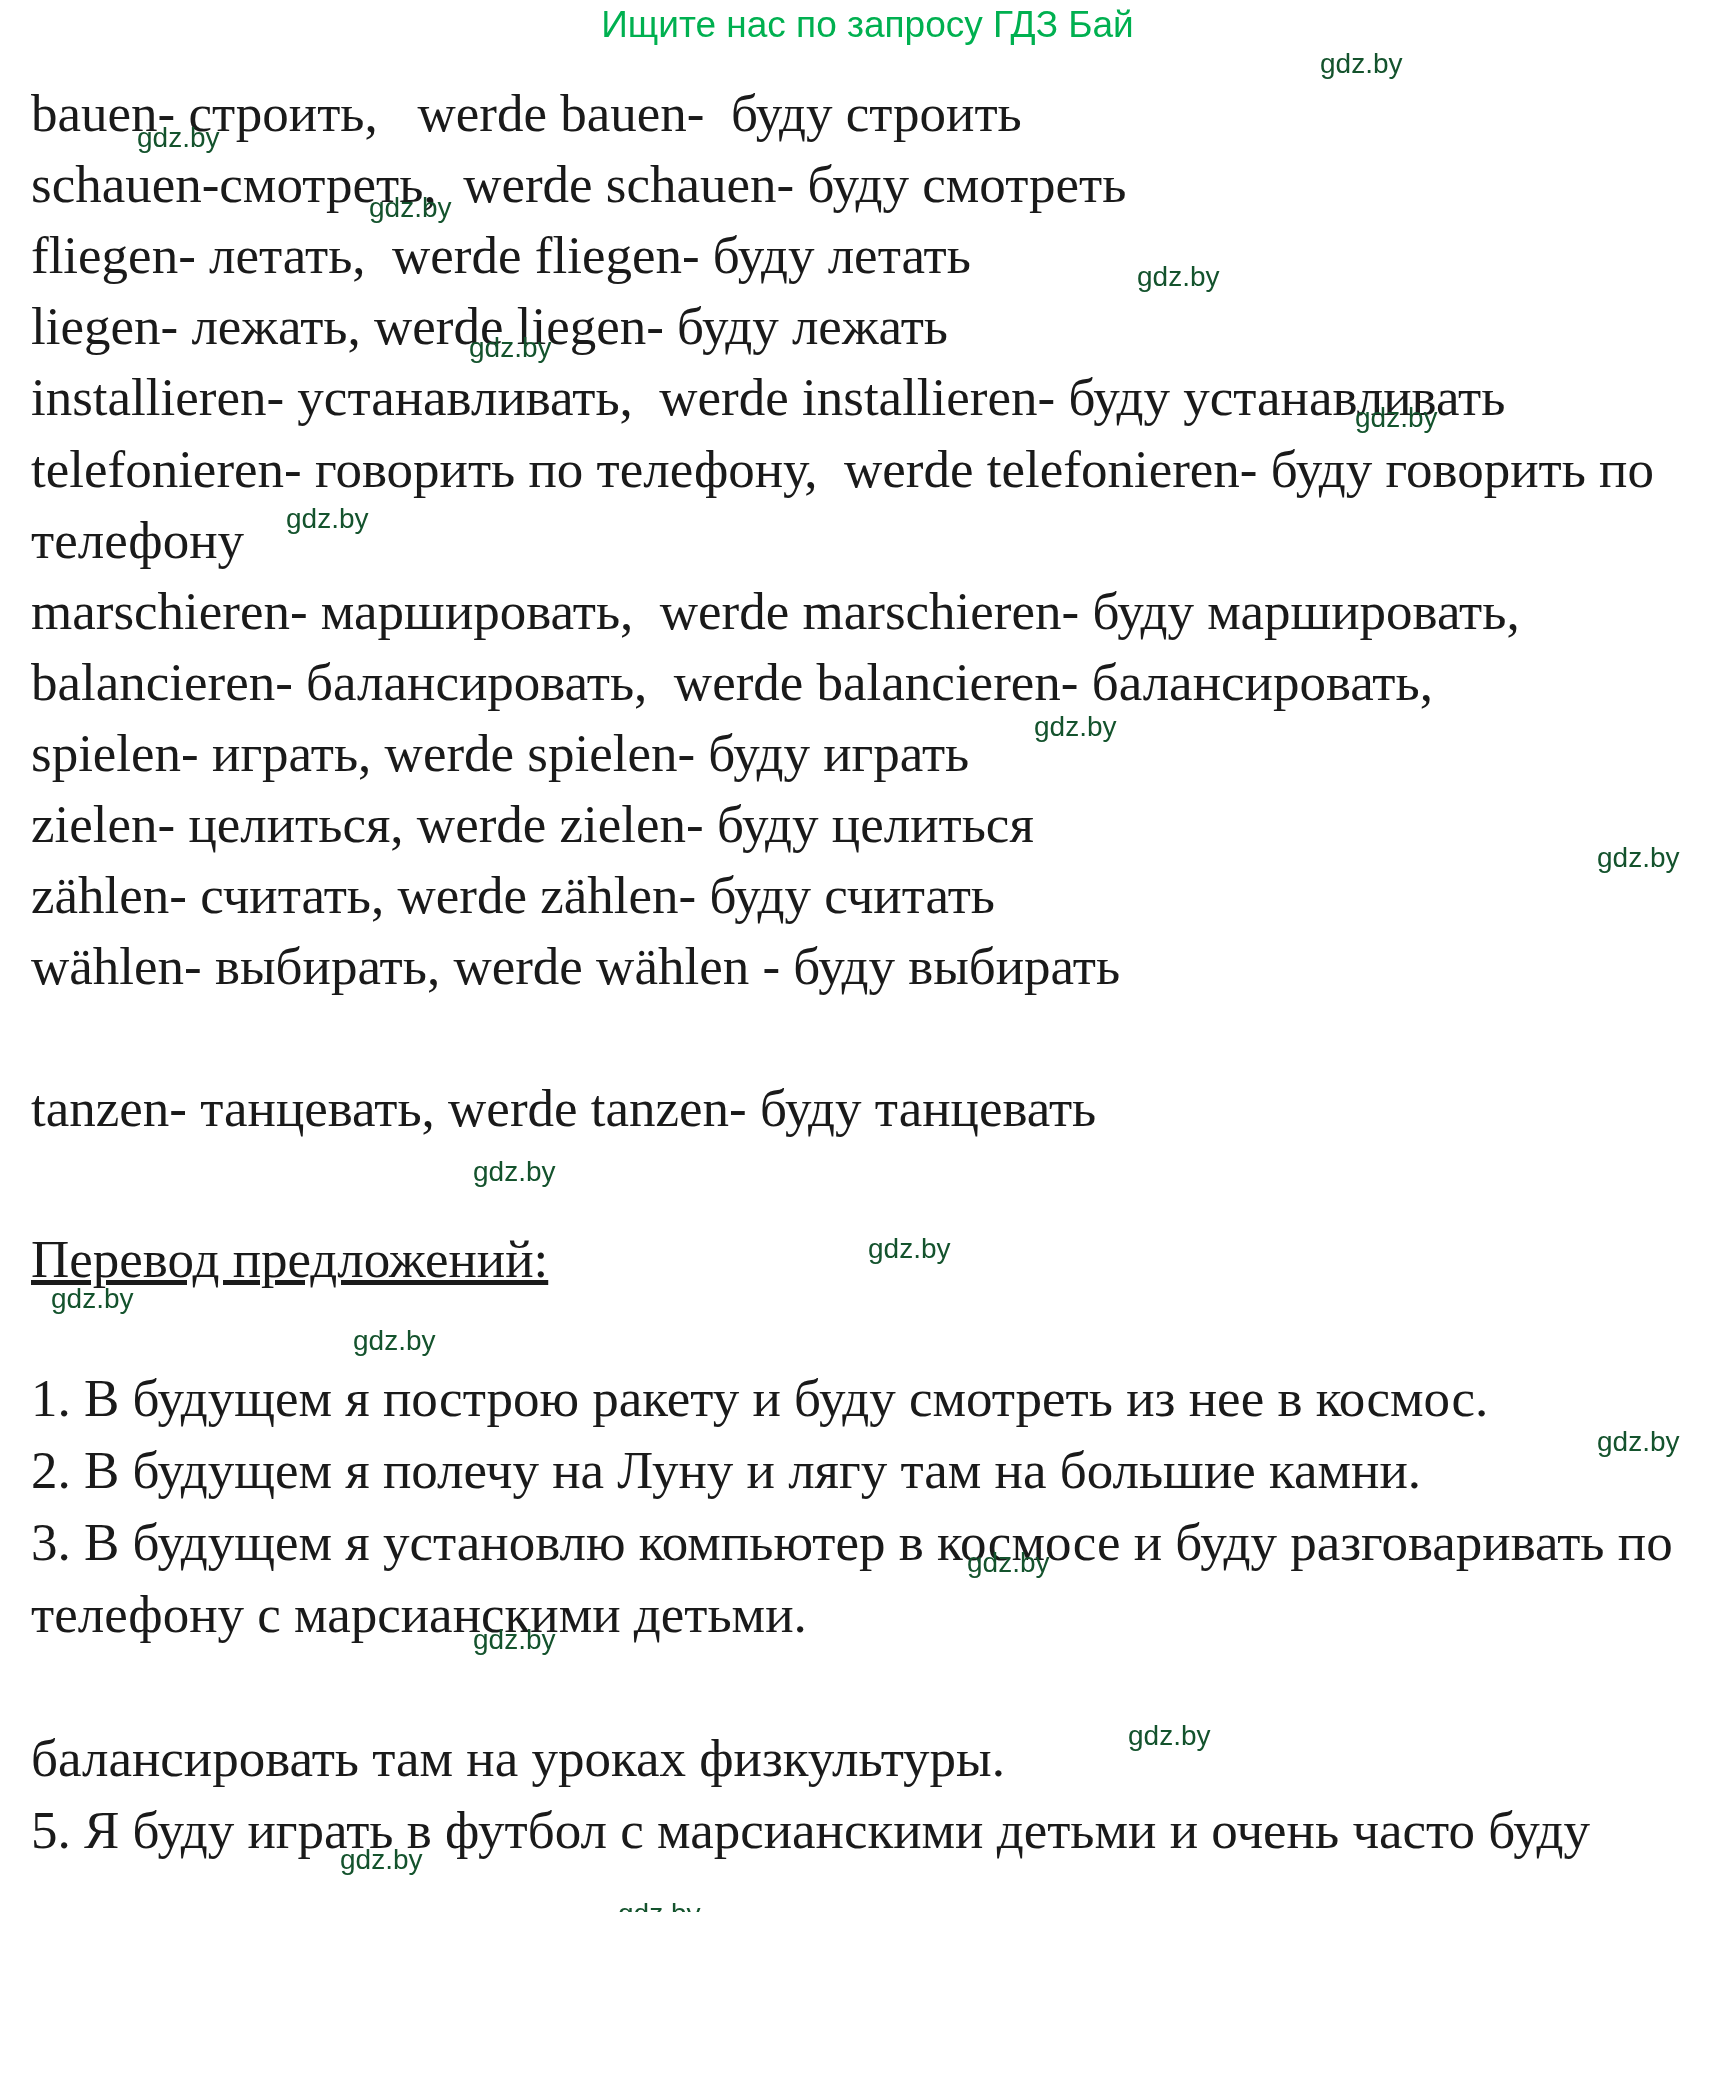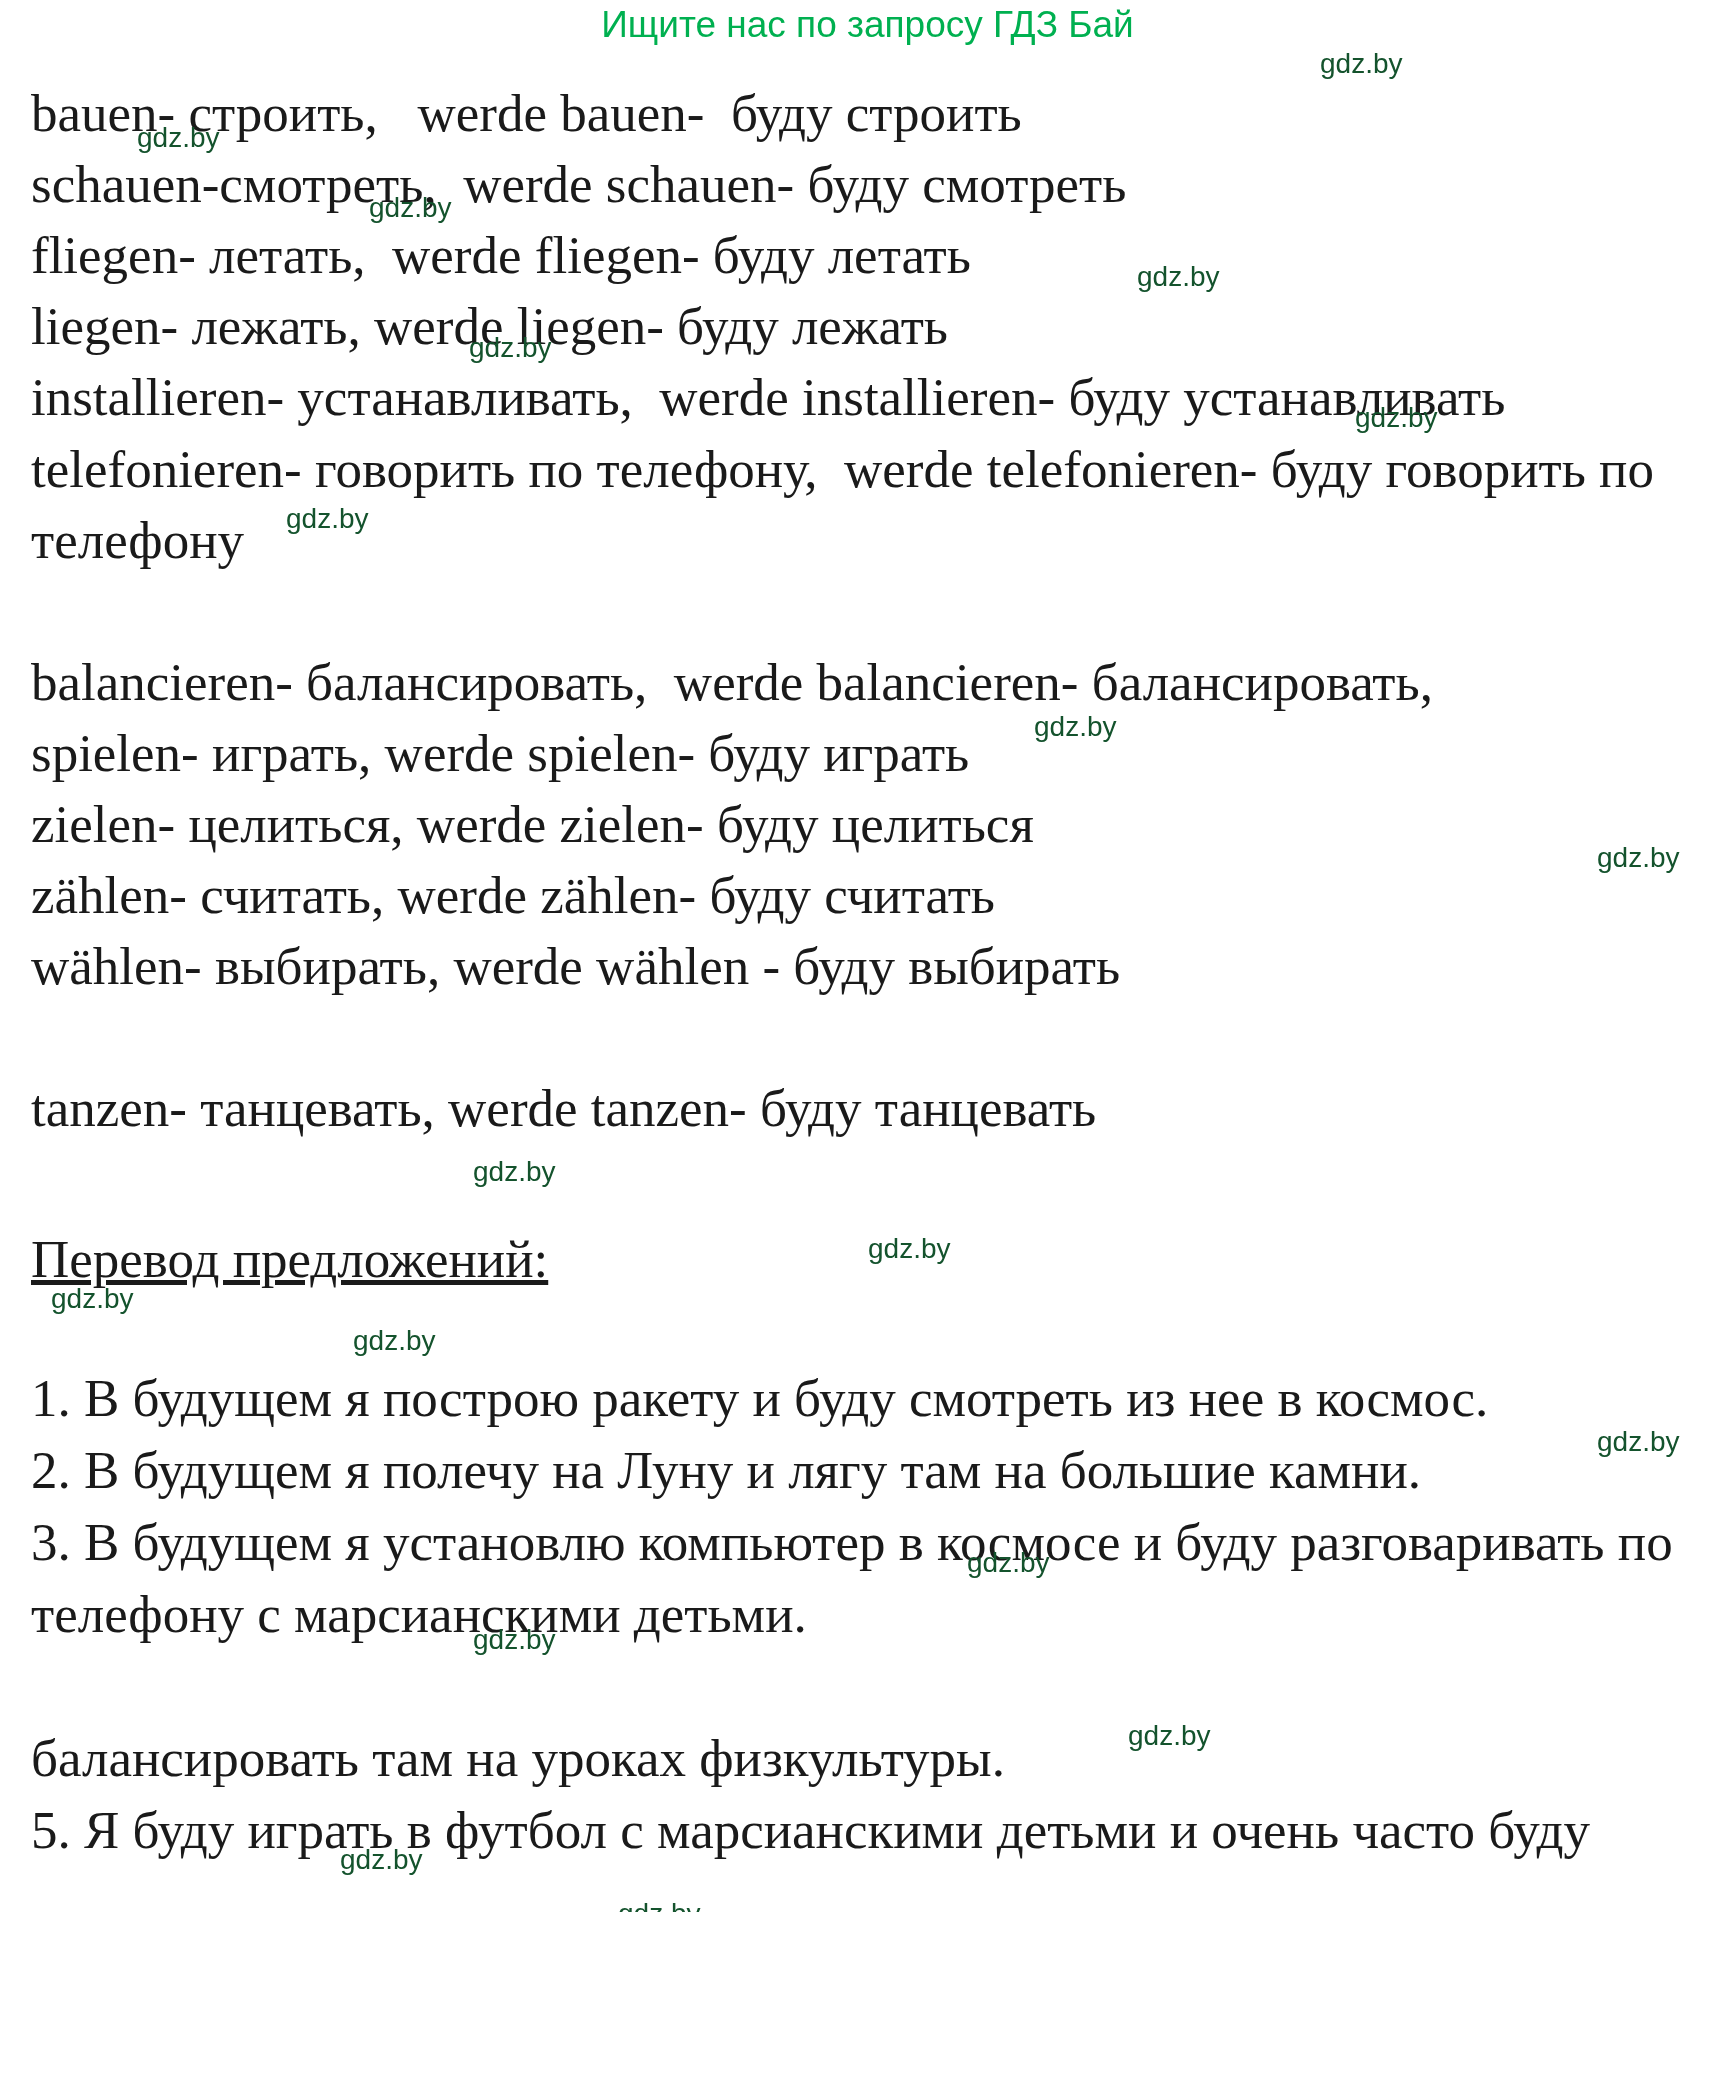--- a/index.html
+++ b/index.html
@@ -55,20 +55,21 @@
 
   <div class="promo">Ищите нас по запросу ГДЗ Бай</div>
 
   <div class="line" style="top:152px">schauen-смотреть,  werde schauen- буду смотреть</div>
   <div class="line" style="top:81px">bauen- строить,   werde bauen-  буду строить</div>
   <div class="line" style="top:223px">fliegen- летать,  werde fliegen- буду летать</div>
   <div class="line" style="top:294px">liegen- лежать, werde liegen- буду лежать</div>
   <div class="line" style="top:365px">installieren- устанавливать,  werde installieren- буду устанавливать</div>
   <div class="line" style="top:437px">telefonieren- говорить по телефону,  werde telefonieren- буду говорить по</div>
   <div class="line" style="top:508px">телефону</div>
+  <div class="line" style="top:579px">marschieren- маршировать,  werde marschieren- буду маршировать,</div>
   <div class="line" style="top:650px">balancieren- балансировать,  werde balancieren- балансировать,</div>
   <div class="line" style="top:721px">spielen- играть, werde spielen- буду играть</div>
   <div class="line" style="top:792px">zielen- целиться, werde zielen- буду целиться</div>
   <div class="line" style="top:863px">zählen- считать, werde zählen- буду считать</div>
   <div class="line" style="top:934px">wählen- выбирать, werde wählen - буду выбирать</div>
   <div class="line" style="top:1076px">tanzen- танцевать, werde tanzen- буду танцевать</div>
 
   <div class="line heading" style="top:1227px">Перевод предложений:</div>
 
   <div class="line" style="top:1366px">1. В будущем я построю ракету и буду смотреть из нее в космос.</div>

